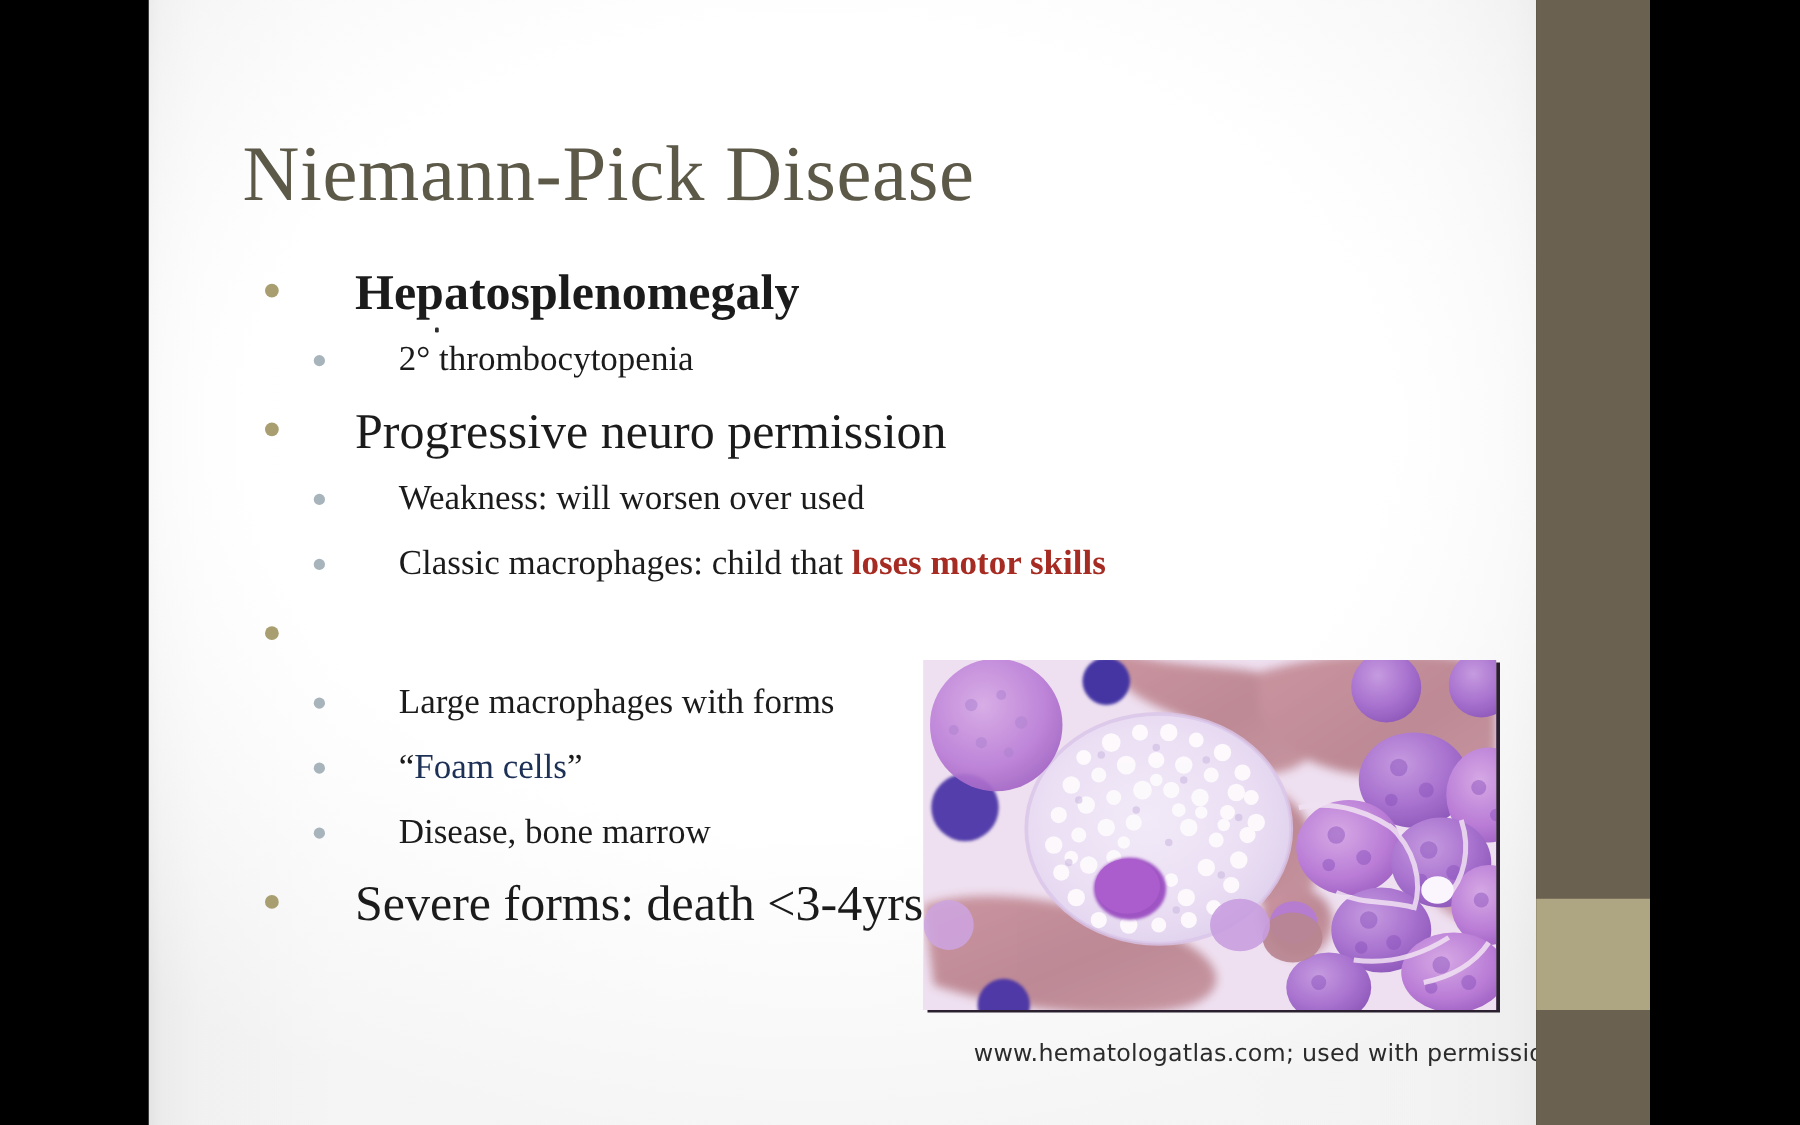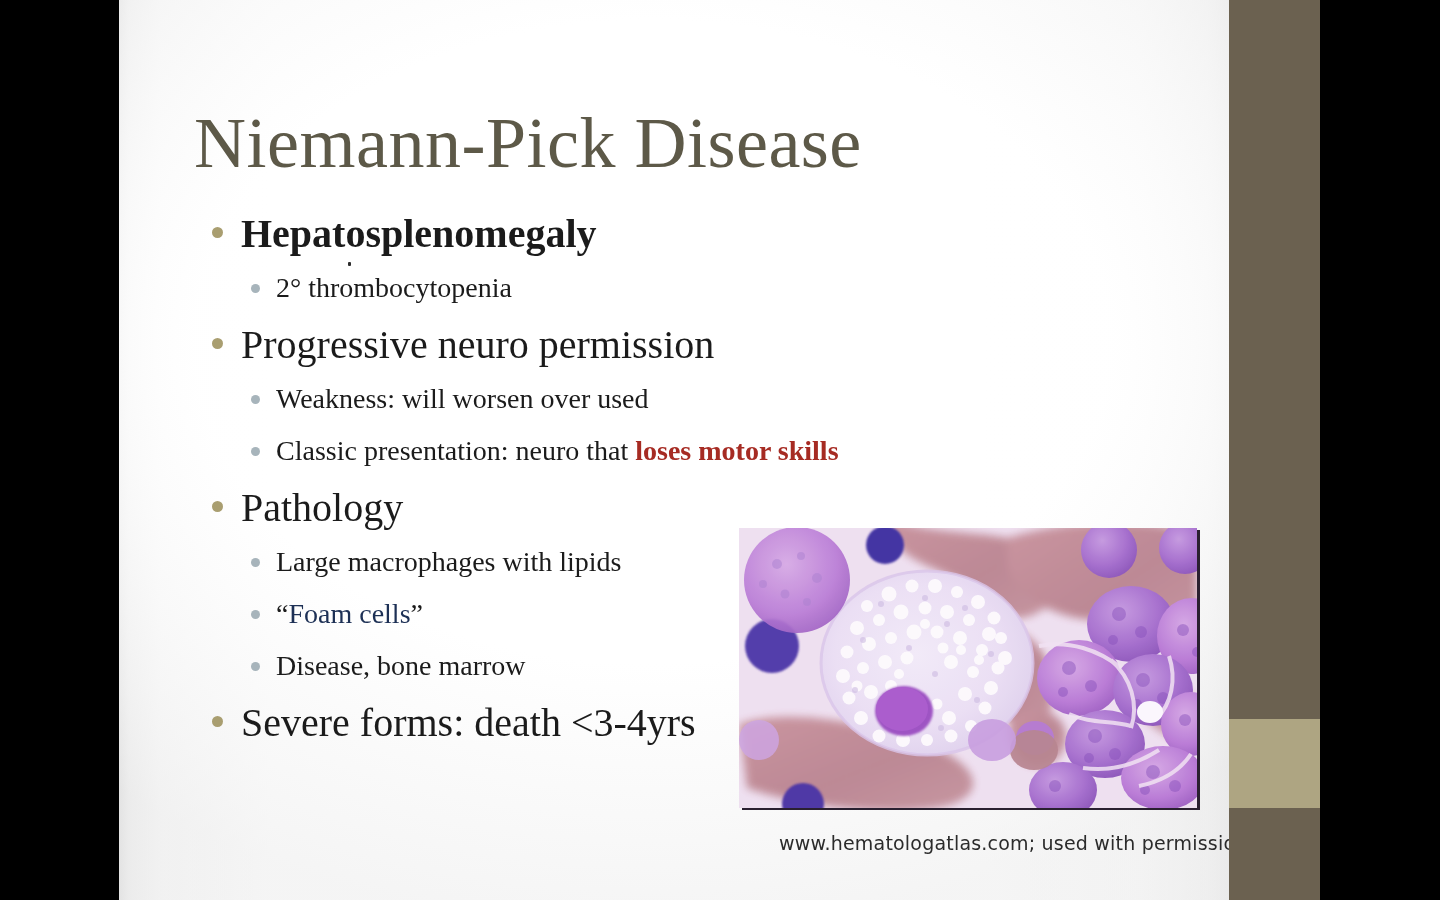--- a/index.html
+++ b/index.html
@@ -85,40 +85,41 @@
     height: 900px;
     background: #000000;
   }
 
   
   #title {
     position: absolute;
     left: 75px;
     top: 62px;
     color: #5d5948;
-    font-size: 72px;
+    font-size: 63px;
     font-weight: normal;
     letter-spacing: 0.5px;
     line-height: 1.05;
     white-space: nowrap;
     margin-top: 44px;
   }
 
   
   #body {
     position: absolute;
     left: 78px;
     top: 206px;
     width: 960px;
   }
 
   .row {
     display: flex;
     align-items: flex-start;
     position: relative;
+    gap: 43px;
   }
 
   .bullet {
     flex: 0 0 auto;
     border-radius: 50%;
     display: inline-block;
   }
 
   
   .l1 {
@@ -234,31 +235,30 @@
         <span class="txt">Progressive neuro permission</span>
       </div>
 
       <div class="row l2">
         <span class="bullet"></span>
         <span class="txt">Weakness: will worsen over used</span>
       </div>
 
       <div class="row l2">
         <span class="bullet"></span>
-        <span class="txt"><span>Classic presentation: neuro that </span><span class="red">loses motor skills</span></span>
+        <span class="txt"><span>Classic macrophages: child that </span><span class="red">loses motor skills</span></span>
       </div>
 
       <div class="row l1 gap-b">
         <span class="bullet"></span>
-        <span class="txt">Pathology</span>
-      </div>
-
-      <div class="row l2">
-        <span class="bullet"></span>
-        <span class="txt">Large macrophages with lipids</span>
+      </div>
+
+      <div class="row l2">
+        <span class="bullet"></span>
+        <span class="txt">Large macrophages with forms</span>
       </div>
 
       <div class="row l2">
         <span class="bullet"></span>
         <span class="txt"><span>“</span><span class="navy">Foam cells</span><span>”</span></span>
       </div>
 
       <div class="row l2">
         <span class="bullet"></span>
         <span class="txt">Disease, bone marrow</span>

